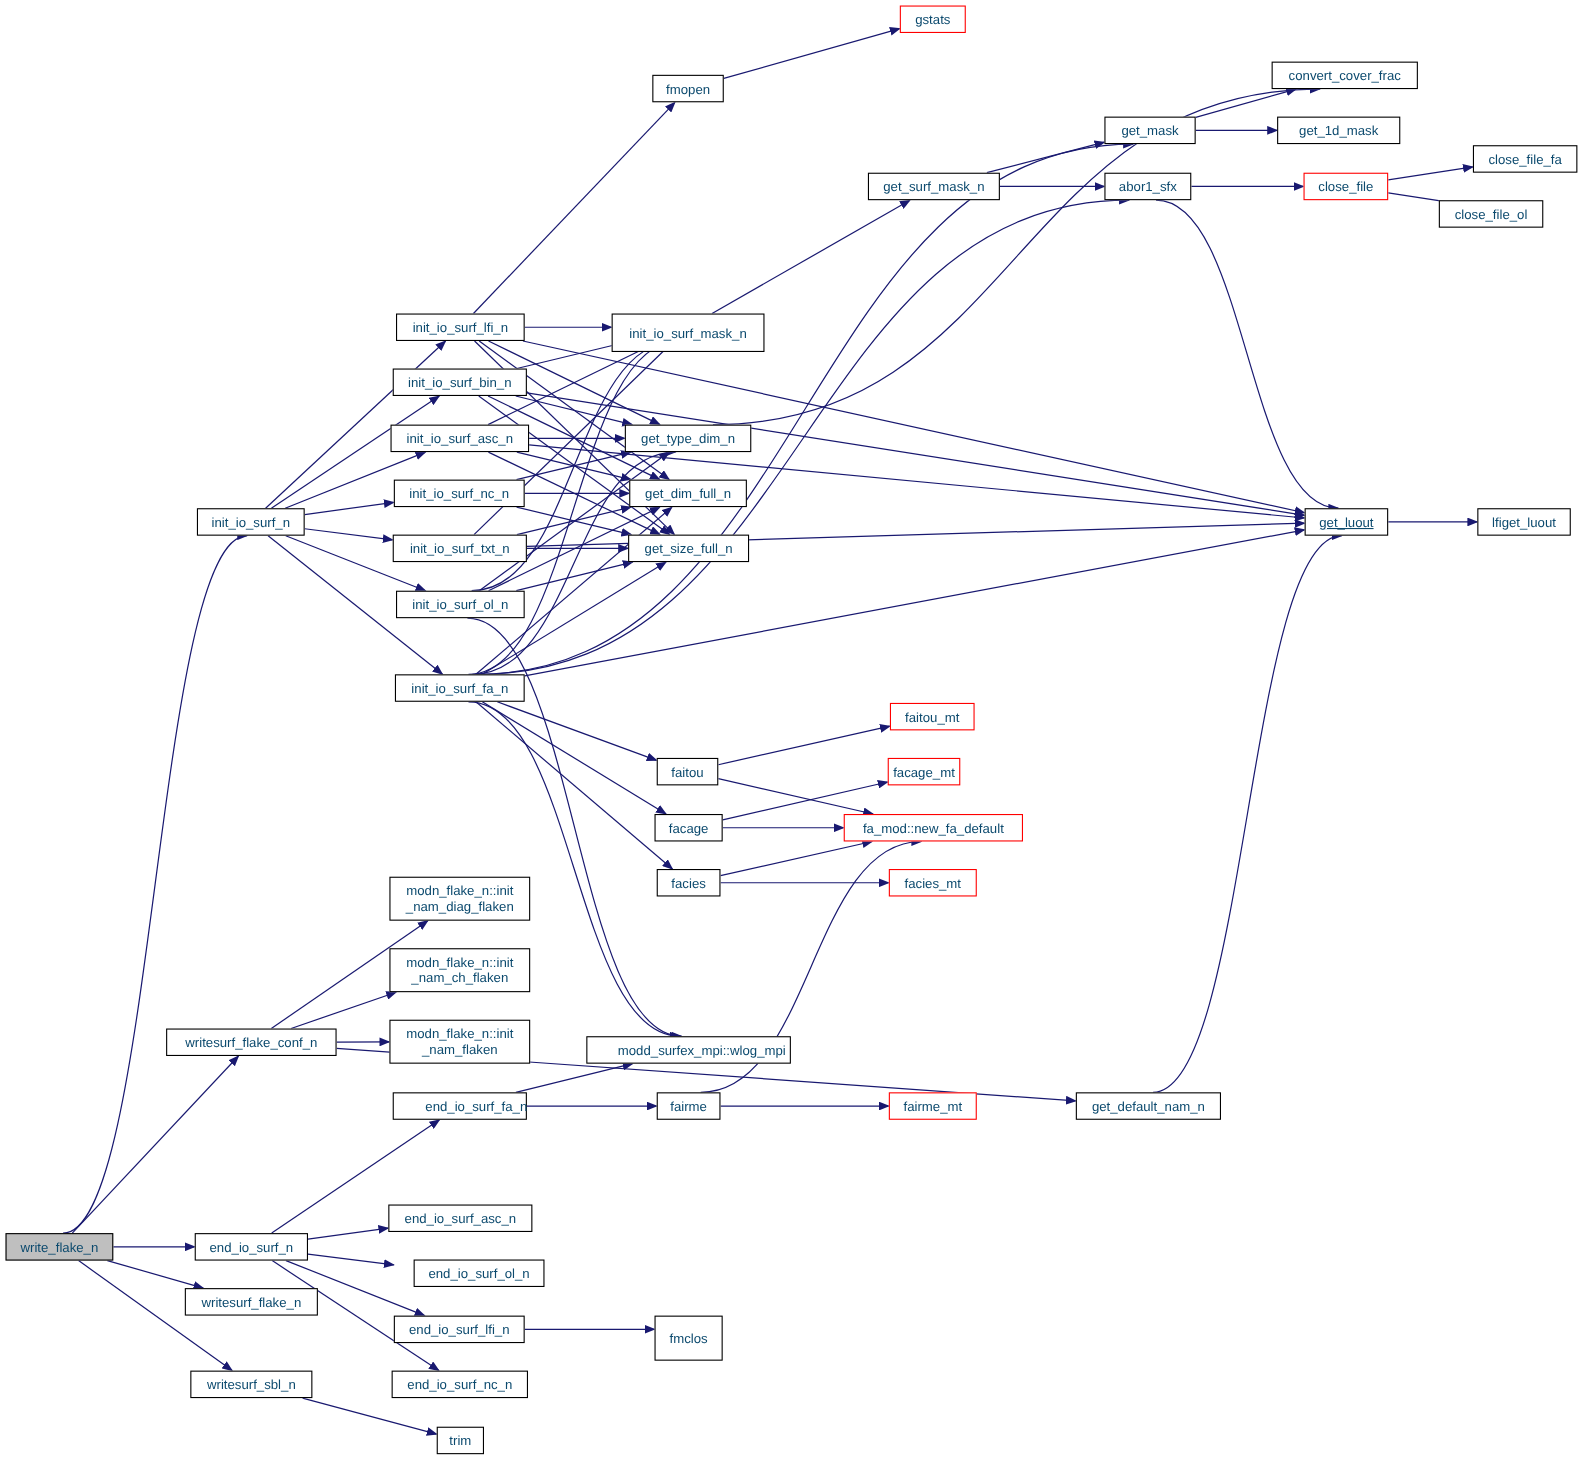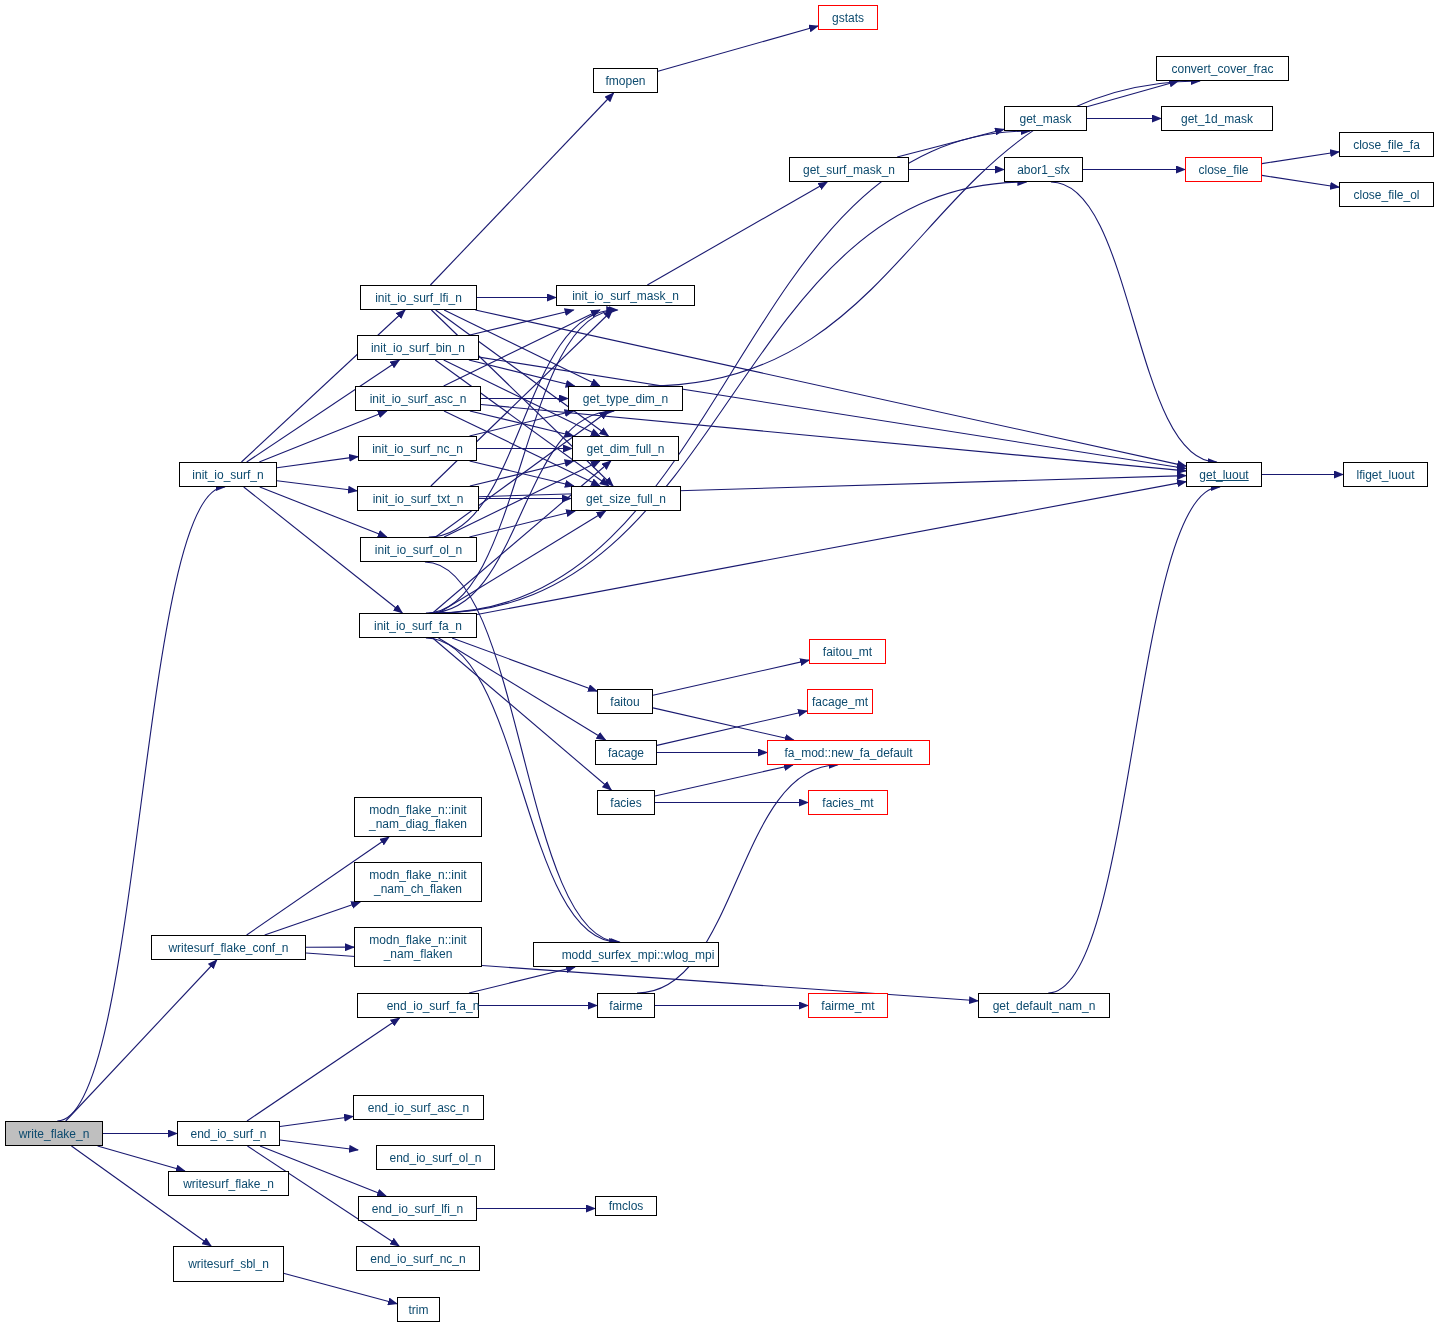--- a/index.html
+++ b/index.html
@@ -110,62 +110,62 @@
       <path d="M636.9930830039526,993 C737.25,993 737.25,765 837.5069169960474,765" fill="none" stroke="#191970" stroke-width="1.1" marker-end="url(#arrow)"></path>
       <path d="M1048.2372881355932,993 C1134,993 1134,487 1219.7627118644068,487" fill="none" stroke="#191970" stroke-width="1.1" marker-end="url(#arrow)"></path>
       <path d="M1262,474.5 L1343,474.5" fill="none" stroke="#191970" stroke-width="1.1" marker-end="url(#arrow)"></path>
     </svg>
   <div id="nodes">
       <div class="node root" style="left: 5px; top: 1121px; width: 98px; height: 25px;">write_flake_n</div>
       <div class="node" style="left: 179px; top: 462px; width: 98px; height: 25px;">init_io_surf_n</div>
       <div class="node" style="left: 151px; top: 935px; width: 155px; height: 25px;">writesurf_flake_conf_n</div>
       <div class="node" style="left: 177px; top: 1121px; width: 103px; height: 25px;">end_io_surf_n</div>
       <div class="node" style="left: 168px; top: 1171px; width: 121px; height: 25px;">writesurf_flake_n</div>
-      <div class="node" style="left: 173px; top: 1246px; width: 111px; height: 36px;">writesurf_sbl_n</div>
+      <div class="node" style="left: 173px; top: 1246px; width: 111px; height: 25px;">writesurf_sbl_n</div>
       <div class="node" style="left: 360px; top: 285px; width: 117px; height: 25px;">init_io_surf_lfi_n</div>
       <div class="node" style="left: 357px; top: 335px; width: 122px; height: 25px;">init_io_surf_bin_n</div>
       <div class="node" style="left: 355px; top: 386px; width: 126px; height: 25px;">init_io_surf_asc_n</div>
       <div class="node" style="left: 358px; top: 436px; width: 119px; height: 25px;">init_io_surf_nc_n</div>
       <div class="node" style="left: 357px; top: 486px; width: 122px; height: 25px;">init_io_surf_txt_n</div>
       <div class="node" style="left: 360px; top: 537px; width: 117px; height: 25px;">init_io_surf_ol_n</div>
       <div class="node" style="left: 359px; top: 613px; width: 118px; height: 25px;">init_io_surf_fa_n</div>
       <div class="node" style="left: 354px; top: 797px; width: 128px; height: 40px;">modn_flake_n::init
 _nam_diag_flaken</div>
       <div class="node" style="left: 354px; top: 862px; width: 128px; height: 40px;">modn_flake_n::init
 _nam_ch_flaken</div>
       <div class="node" style="left: 354px; top: 927px; width: 128px; height: 40px;">modn_flake_n::init
 _nam_flaken</div>
       <div class="node" style="left: 357px; top: 993px; width: 122px; height: 25px; padding-left: 30px;">end_io_surf_fa_n</div>
       <div class="node" style="left: 353px; top: 1095px; width: 131px; height: 25px;">end_io_surf_asc_n</div>
       <div class="node" style="left: 376px; top: 1145px; width: 119px; height: 25px;">end_io_surf_ol_n</div>
       <div class="node" style="left: 358px; top: 1196px; width: 119px; height: 25px;">end_io_surf_lfi_n</div>
       <div class="node" style="left: 356px; top: 1246px; width: 124px; height: 25px;">end_io_surf_nc_n</div>
       <div class="node" style="left: 397px; top: 1297px; width: 43px; height: 25px;">trim</div>
       <div class="node" style="left: 593px; top: 68px; width: 65px; height: 25px;">fmopen</div>
-      <div class="node" style="left: 556px; top: 285px; width: 139px; height: 21px;">init_io_surf_mask_n</div>
+      <div class="node" style="left: 556px; top: 285px; width: 139px; height: 35px;">init_io_surf_mask_n</div>
       <div class="node" style="left: 568px; top: 386px; width: 115px; height: 25px;">get_type_dim_n</div>
       <div class="node" style="left: 572px; top: 436px; width: 107px; height: 25px;">get_dim_full_n</div>
       <div class="node" style="left: 571px; top: 486px; width: 110px; height: 25px;">get_size_full_n</div>
       <div class="node" style="left: 597px; top: 689px; width: 56px; height: 25px;">faitou</div>
       <div class="node" style="left: 595px; top: 740px; width: 62px; height: 25px;">facage</div>
       <div class="node" style="left: 597px; top: 790px; width: 58px; height: 25px;">facies</div>
       <div class="node" style="left: 533px; top: 942px; width: 186px; height: 25px; padding-left: 24px;">modd_surfex_mpi::wlog_mpi</div>
       <div class="node" style="left: 597px; top: 993px; width: 58px; height: 25px;">fairme</div>
-      <div class="node" style="left: 595px; top: 1196px; width: 62px; height: 20px;">fmclos</div>
+      <div class="node" style="left: 595px; top: 1196px; width: 62px; height: 41px;">fmclos</div>
       <div class="node ext" style="left: 818px; top: 5px; width: 60px; height: 25px;">gstats</div>
       <div class="node" style="left: 789px; top: 157px; width: 120px; height: 25px;">get_surf_mask_n</div>
       <div class="node ext" style="left: 809px; top: 639px; width: 77px; height: 25px;">faitou_mt</div>
       <div class="node ext" style="left: 807px; top: 689px; width: 66px; height: 25px;">facage_mt</div>
       <div class="node ext" style="left: 767px; top: 740px; width: 163px; height: 25px;">fa_mod::new_fa_default</div>
       <div class="node ext" style="left: 808px; top: 790px; width: 80px; height: 25px;">facies_mt</div>
       <div class="node ext" style="left: 808px; top: 993px; width: 80px; height: 25px;">fairme_mt</div>
       <div class="node" style="left: 1004px; top: 106px; width: 83px; height: 25px;">get_mask</div>
       <div class="node" style="left: 1004px; top: 157px; width: 79px; height: 25px;">abor1_sfx</div>
       <div class="node" style="left: 978px; top: 993px; width: 132px; height: 25px;">get_default_nam_n</div>
       <div class="node" style="left: 1156px; top: 56px; width: 133px; height: 25px;">convert_cover_frac</div>
       <div class="node" style="left: 1161px; top: 106px; width: 112px; height: 25px;">get_1d_mask</div>
       <div class="node ext" style="left: 1185px; top: 157px; width: 77px; height: 25px;">close_file</div>
       <div class="node" style="left: 1186px; top: 462px; width: 76px; height: 25px; text-decoration: underline;">get_luout</div>
       <div class="node" style="left: 1339px; top: 132px; width: 95px; height: 25px;">close_file_fa</div>
-      <div class="node" style="left: 1339px; top: 182px; width: 95px; height: 25px;">close_file_ol</div>
+      <div class="node" style="left: 1308px; top: 182px; width: 95px; height: 25px;">close_file_ol</div>
       <div class="node" style="left: 1343px; top: 462px; width: 85px; height: 25px;">lfiget_luout</div>
     </div>
 </div>
 
 </body></html>

